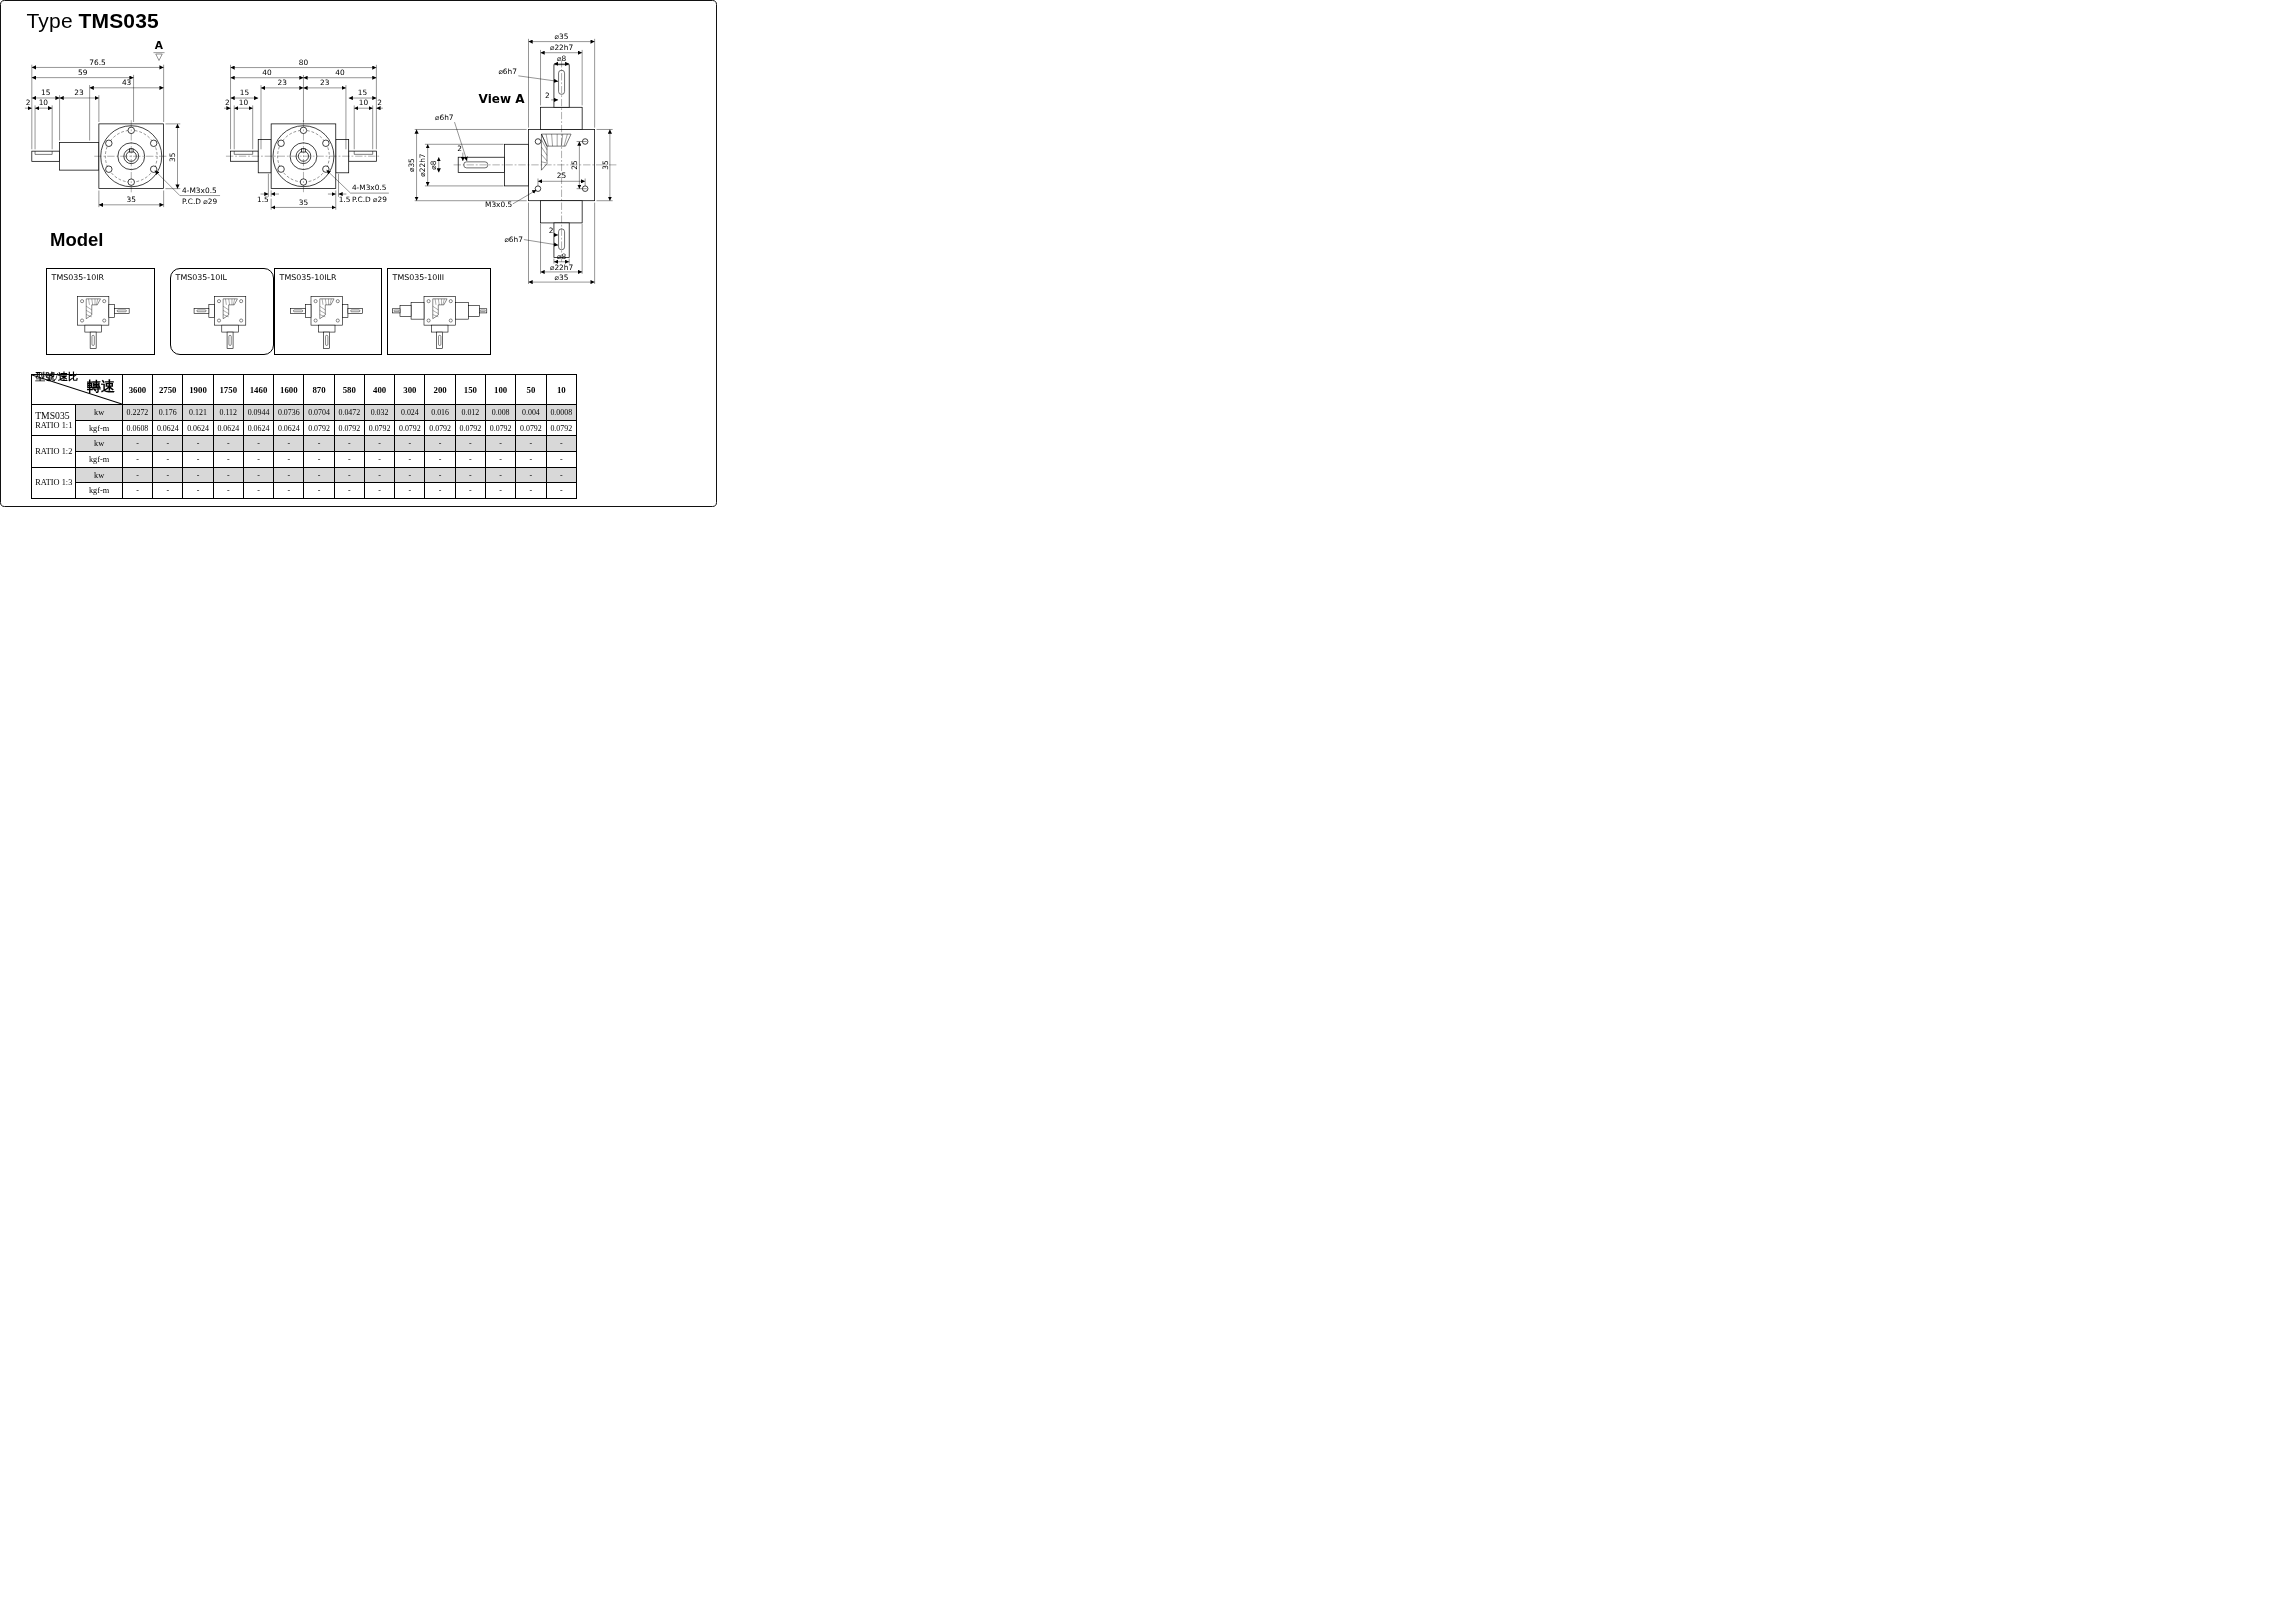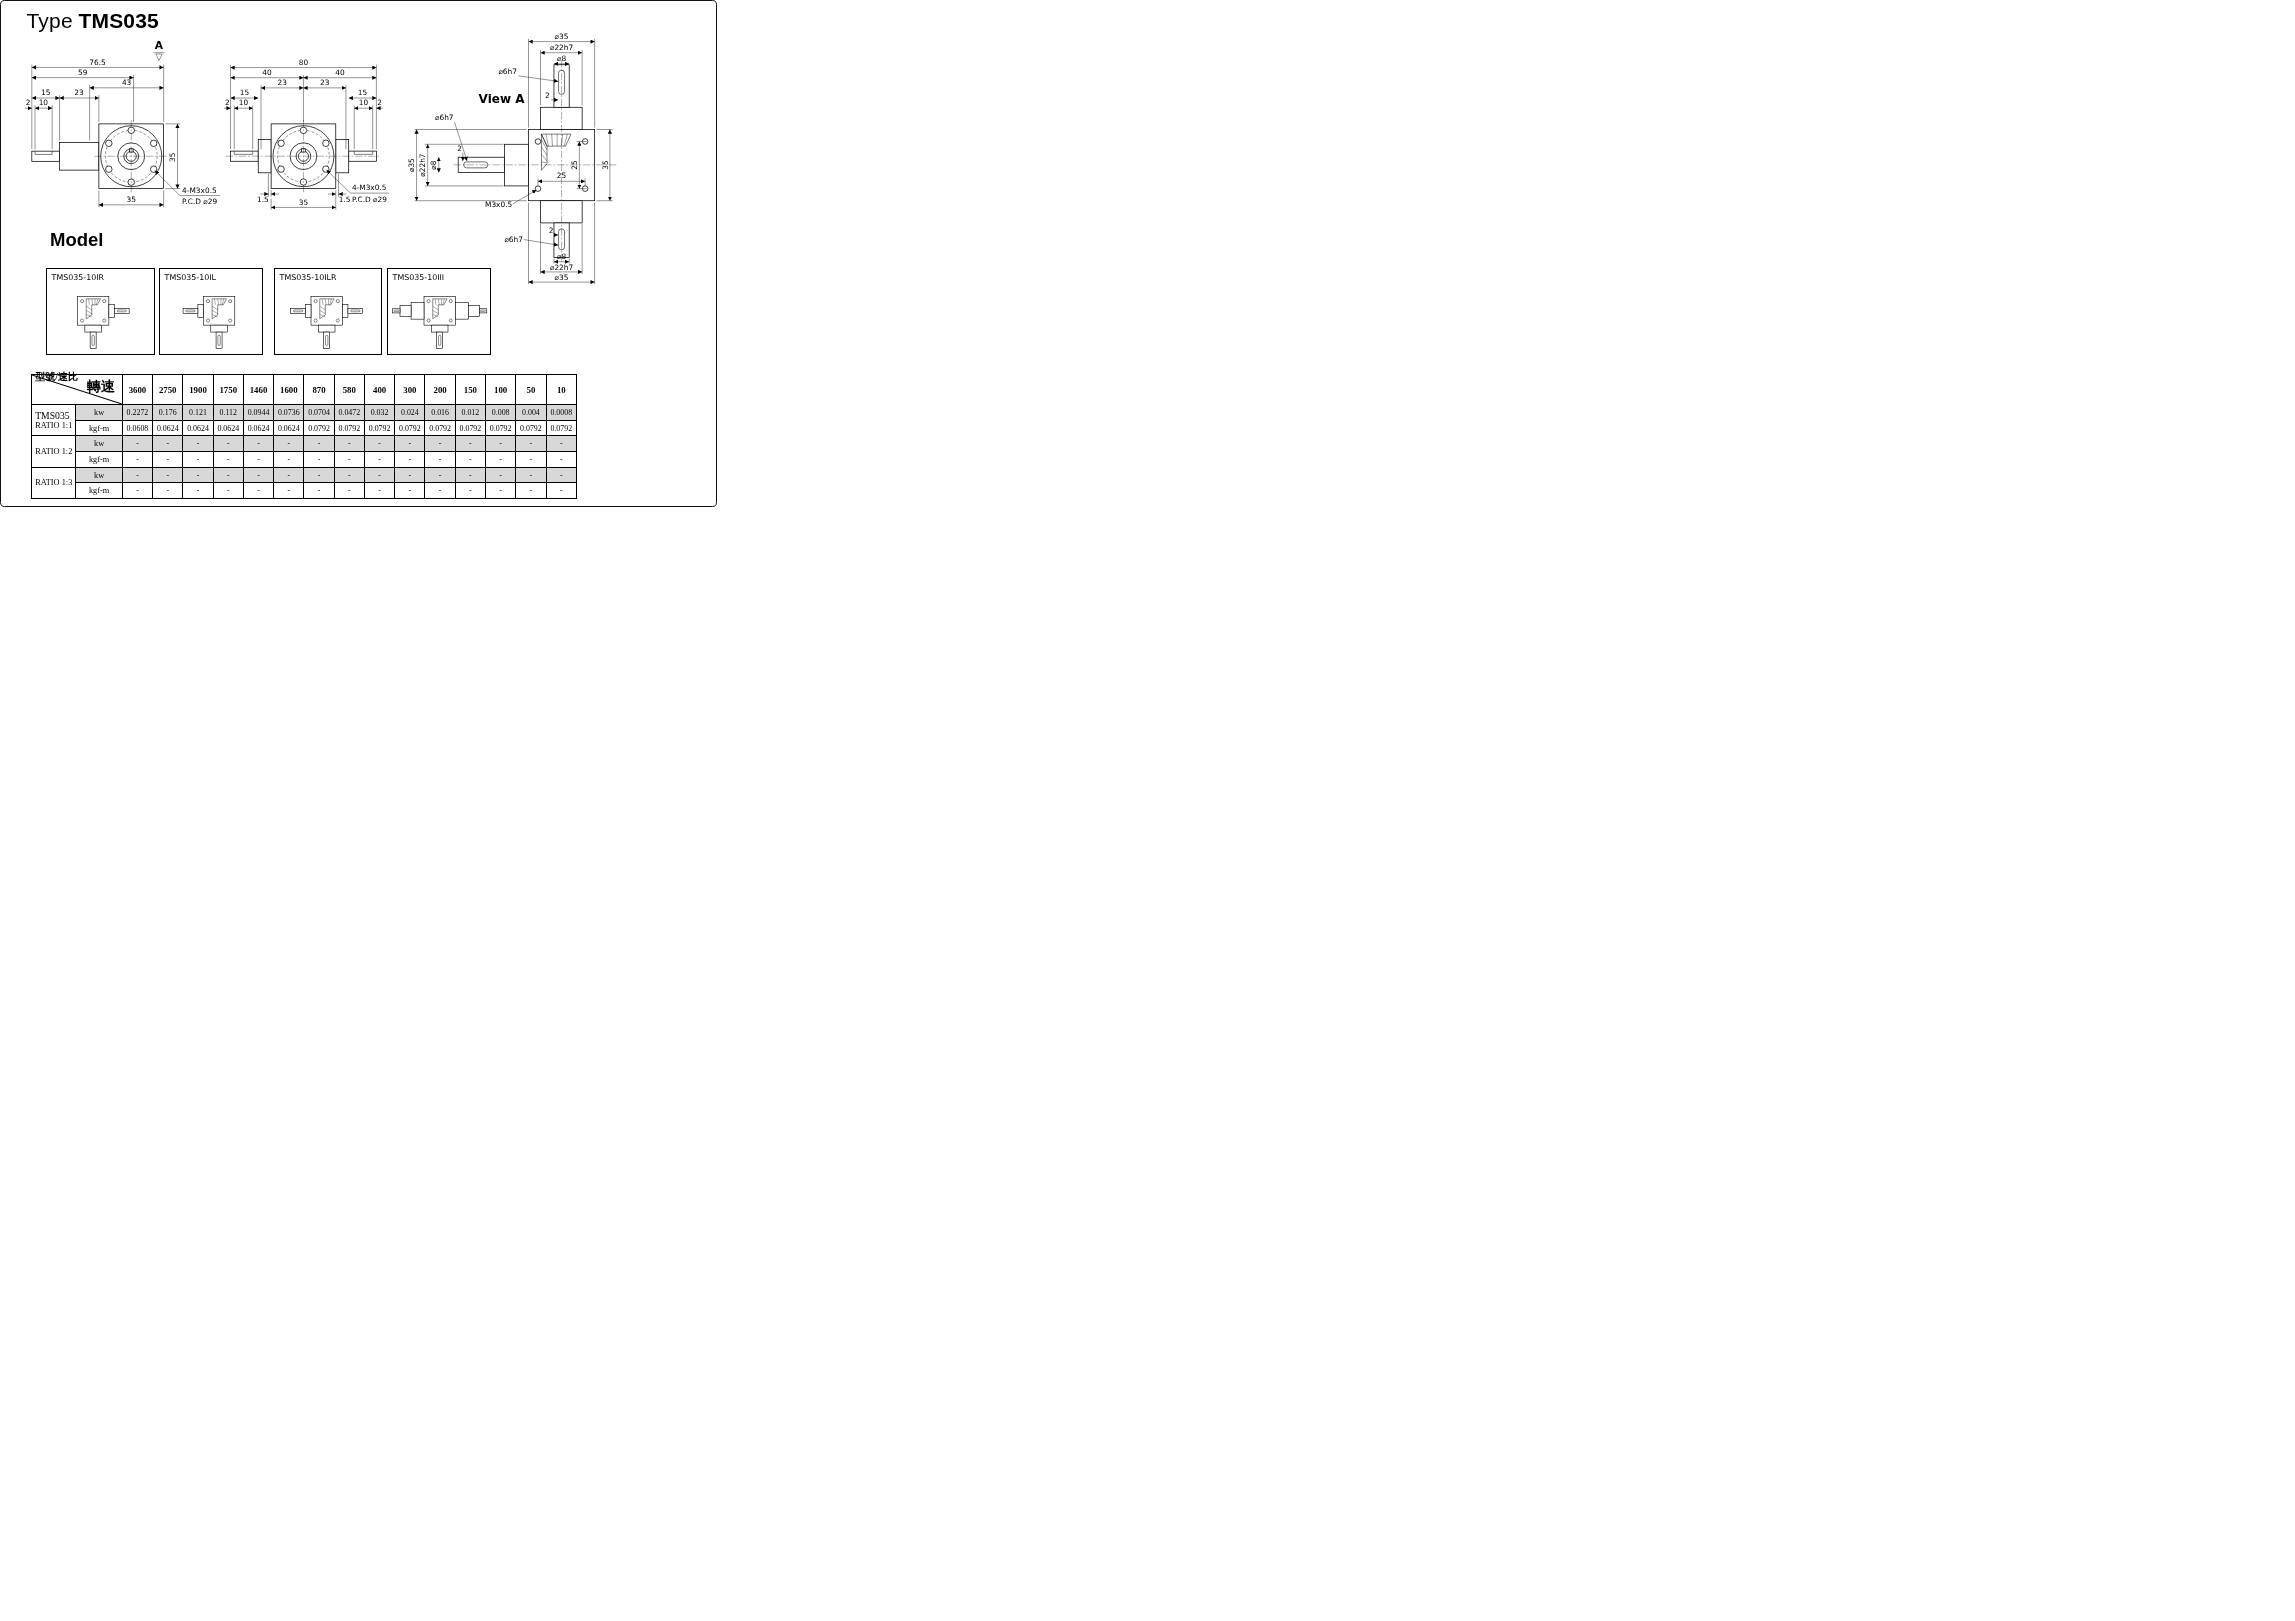--- a/index.html
+++ b/index.html
@@ -332,21 +332,21 @@
   <div class="model-box" style="left:45px; width:109px;">
     <div class="name">TMS035-10IR</div>
     <svg width="108" height="72" viewBox="0 0 234 155">
       <g transform="translate(100,62)">
         <use href="#gb-unit"></use>
           <use href="#gb-out"></use>
           <use href="#gb-shaft"></use>
       </g>
     </svg>
   </div>
-  <div class="model-box" style="left:158px; width:104px;">
+  <div class="model-box" style="left:169px; width:104px;border-radius:10px;">
     <div class="name">TMS035-10IL</div>
     <svg width="108" height="72" viewBox="0 0 234 155">
       <g transform="translate(128,62)">
         <use href="#gb-unit"></use>
           <use href="#gb-out"></use>
         <g transform="scale(-1,1)">
             <use href="#gb-shaft"></use>
           </g>
       </g>
     </svg>

